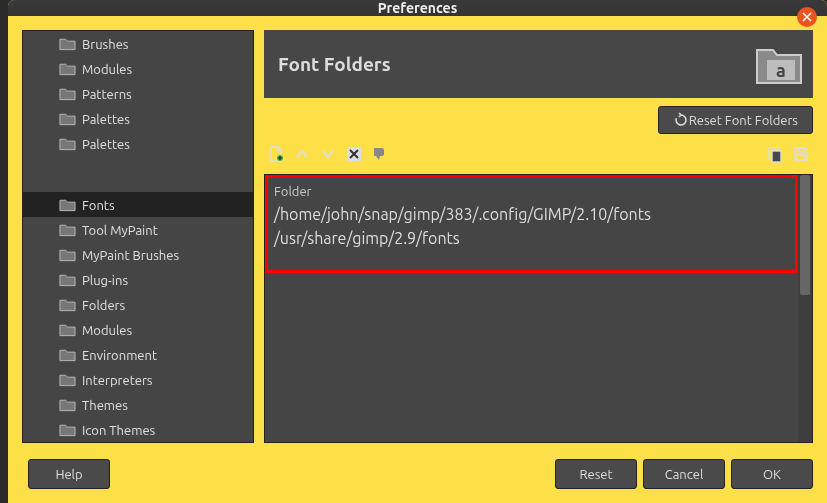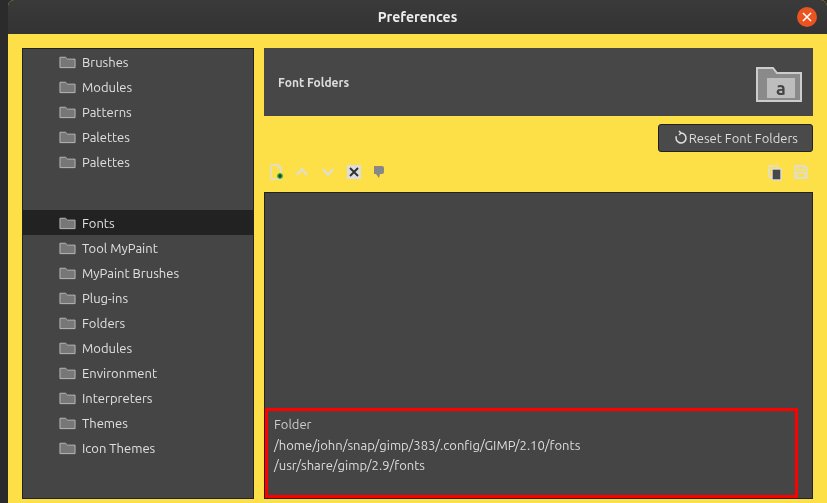--- a/index.html
+++ b/index.html
@@ -12,32 +12,32 @@
 .content { flex: 1; display: flex; gap: 0; padding: 14px 14px 4px 14px; }
 .sidebar { width: 232px; background: #454545; border: 1px solid #222; overflow-y: auto; display: flex; flex-direction: column; }
 .sidebar::-webkit-scrollbar { width: 12px; }
 .sidebar::-webkit-scrollbar-track { background: #3a3a3a; }
 .sidebar::-webkit-scrollbar-thumb { background: #666; border-radius: 2px; }
 .sb-item { display: flex; align-items: center; gap: 6px; padding: 4px 6px 4px 36px; height: 25px; cursor: pointer; color: #e0e0e0; }
 .sb-item.selected { background: #222; margin-top: 36px; }
 .sb-icon { width: 17px; height: 15px; flex-shrink: 0; }
 .main { flex: 1; display: flex; flex-direction: column; padding-left: 10px; gap: 8px; }
 .header { background: #474747; height: 68px; display: flex; align-items: center; padding: 0 14px; position: relative; }
-.header h2 { font-size: 12px; font-weight: 600; color: #ddd; }
+.header h2 { font-size: 19px; font-weight: 600; color: #ddd; }
 .header-icon { position: absolute; right: 8px; top: 8px; width: 52px; height: 52px; }
 .reset-row { display: flex; justify-content: flex-end; }
 .btn { background: #4a4a4a; border: 1px solid #222; color: #ddd; padding: 5px 14px; font-size: 13px; cursor: pointer; border-radius: 3px; display: inline-flex; align-items: center; height: 28px; }
 .toolbar { display: flex; align-items: center; gap: 2px; }
 .tbtn { width: 24px; height: 24px; display: flex; align-items: center; justify-content: center; cursor: pointer; border-radius: 2px; }
 .tbtn svg { width: 18px; height: 18px; }
 .toolbar .spacer { flex: 1; }
 .list-wrap { border: 3px solid #ff0000; background: #454545; padding: 2px 6px 20px 6px; display: flex; flex-direction: column; }
 .list-header { color: #ccc; font-size: 13px; padding: 4px 0; }
-.list-row { color: #ddd; font-size: 13px; padding: 3px 0; cursor: pointer; }
-.list-area { flex: 1; background: #454545; border: 1px solid #222; display: flex; align-items: flex-end; }
+.list-row { color: #ddd; font-size: 16px; padding: 3px 0; cursor: pointer; }
+.list-area { flex: 1; background: #454545; border: 1px solid #222; display: flex; }
 .list-content { flex: 1; }
 .list-scroll { width: 14px; background: #3e3e3e; position: relative; }
 .list-scroll-thumb { position: absolute; top: 0; left: 2px; right: 2px; height: 45%; background: #666; border-radius: 2px; }
 .footer { display: flex; padding: 12px 14px 14px 14px; align-items: center; }
 .footer .grow { flex: 1; }
 .footer .btn { min-width: 82px; justify-content: center; height: 30px; margin-left: 6px; }
 .folder-svg { stroke: #bbb; fill: #666; }
 </style>
 </head>
 <body>
@@ -223,13 +223,28 @@
           </div>
         </div>
         <div class="list-scroll">
           <div class="list-scroll-thumb"></div>
         </div>
       </div>
 
     </div>
   </div>
 
+  <div class="footer">
+    <button class="btn">
+        <span>Help</span>
+      </button>
+    <div class="grow"></div>
+    <button class="btn">
+        <span>Reset</span>
+      </button>
+    <button class="btn">
+        <span>Cancel</span>
+      </button>
+    <button class="btn">
+        <span>OK</span>
+      </button>
+  </div>
 </div>
 
 </body></html>

